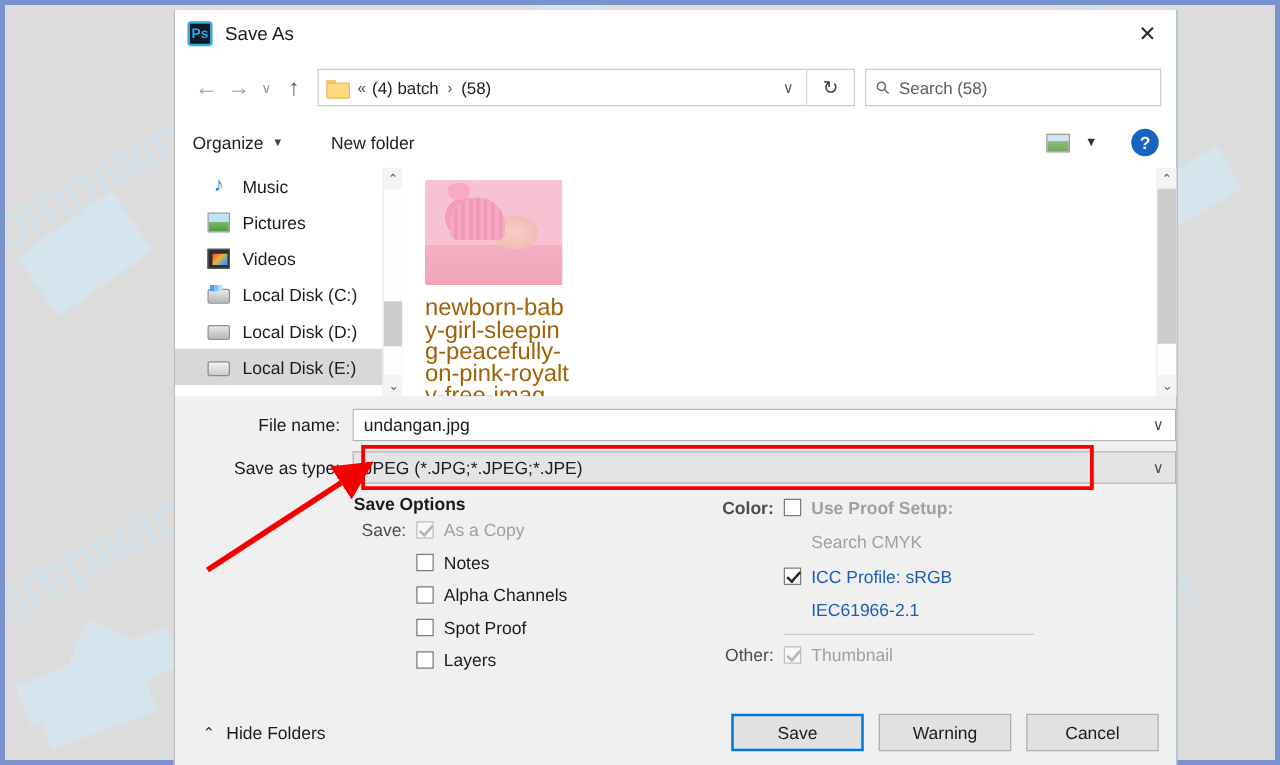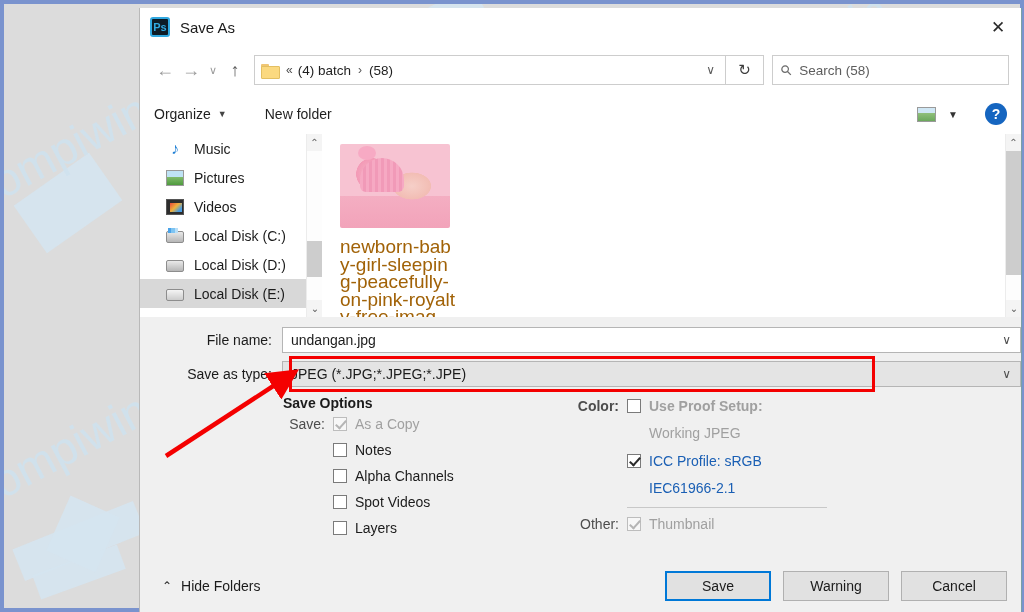--- a/index.html
+++ b/index.html
@@ -28,21 +28,21 @@
     opacity:.85;
     transform:rotate(-28deg);
     white-space:nowrap;
     letter-spacing:0px;
   }
   .wm-shape{
     position:absolute; background:#d5e4ef; opacity:.9;
   }
   
   #dialog{
-    position:absolute; left:135px; top:4px; width:883px; height:604px;
+    position:absolute; left:135px; top:4px; width:803px; height:604px;
     background:#ffffff; z-index:10;
     border-left:1px solid #b9b9b9; border-right:1px solid #7aa0a6;
     box-shadow:0 0 0 0 transparent;
     display:flex; flex-direction:column;
   }
   #titlebar{
     height:38px; background:#fff; display:flex; align-items:center;
     padding:0 0 0 10px; position:relative; flex:0 0 38px;
   }
   .ps-icon{
@@ -410,37 +410,37 @@
 
           <div class="opt-row">
             <span class="opt-prefix"></span>
             <span class="cb"></span>
             <span class="cb-label">Alpha Channels</span>
           </div>
 
           <div class="opt-row">
             <span class="opt-prefix"></span>
             <span class="cb"></span>
-            <span class="cb-label">Spot Videos</span>
+            <span class="cb-label">Spot Proof</span>
           </div>
 
           <div class="opt-row">
             <span class="opt-prefix"></span>
             <span class="cb"></span>
             <span class="cb-label">Layers</span>
           </div>
         </div>
 
         <div id="opt-right">
           <div class="opt-row" style="margin-top:3px;font-weight:bold;">
             <span class="opt-prefix">Color:</span>
             <span class="cb"></span>
             <span class="cb-label disabled">Use Proof Setup:</span>
           </div>
-          <div class="sub-line disabled">Working JPEG</div>
+          <div class="sub-line disabled">Search CMYK</div>
 
           <div class="opt-row" style="margin-top:10px;">
             <span class="opt-prefix"></span>
             <span class="cb checked"></span>
             <span class="cb-label link">ICC Profile:  sRGB</span>
           </div>
           <div class="sub-line link">IEC61966-2.1</div>
 
           <div id="divider"></div>
 

